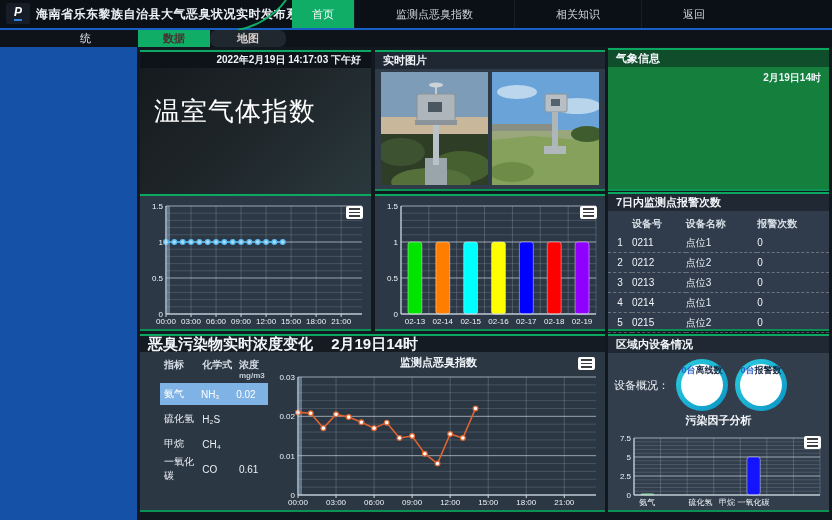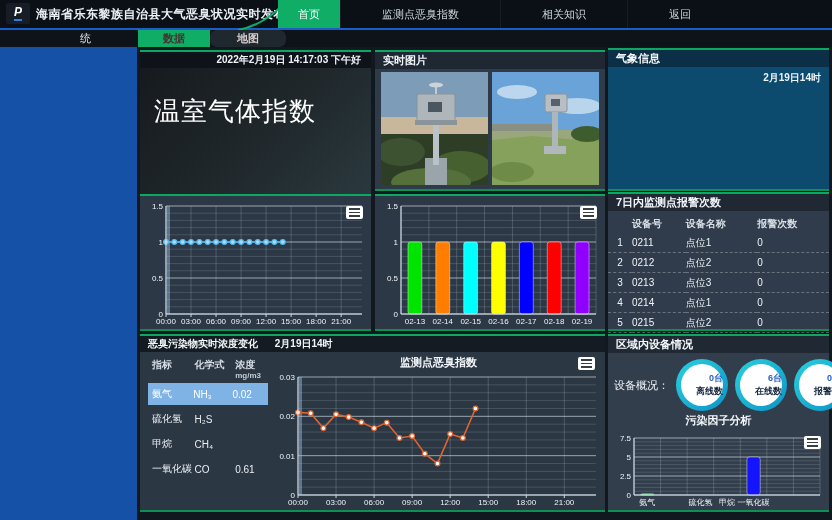--- a/index.html
+++ b/index.html
@@ -7,21 +7,21 @@
        font-family:"Liberation Sans",sans-serif;-webkit-font-smoothing:antialiased;}
   .topbar{position:absolute;left:0;top:0;width:832px;height:28px;background:#0a1016;
           border-bottom:2px solid #1a5fc8;z-index:30;}
   .logo{position:absolute;left:6px;top:3px;width:24px;height:21px;background:#161d26;
         border-radius:2px;display:flex;align-items:center;justify-content:center;}
   .logo .glyph{color:#fff;font-weight:bold;font-size:12px;font-style:italic;
         border-bottom:2px solid #2f7fe0;line-height:13px;}
   .app-title{position:absolute;left:36px;top:0;height:28px;line-height:28px;color:#e9eff5;
         font-size:12px;font-weight:bold;letter-spacing:.5px;}
   .swoosh{position:absolute;left:236px;top:0;}
-  .nav{position:absolute;left:278px;top:0;height:40px;display:flex;}
+  .nav{position:absolute;left:292px;top:0;height:40px;display:flex;}
   .nav-item{height:28px;line-height:28px;padding:0 41px;color:#cdd5dd;font-size:11px;
         cursor:pointer;white-space:nowrap;border-left:1px solid rgba(255,255,255,0.06);}
   .nav-item.active{background:#10ad66;color:#fff;border-left:none;padding:0 20px;}
   .tabrow{position:absolute;left:0;top:30px;width:832px;height:17px;background:#0d1319;z-index:25;}
   .side-label{position:absolute;left:80px;top:0;color:#dfe6ec;font-size:11px;line-height:17px;}
   .tab{position:absolute;top:0;height:17px;line-height:17px;text-align:center;font-size:11px;
        font-weight:bold;cursor:pointer;}
   .tab.t0{left:138px;width:72px;background:#10ad66;color:#4a3030;}
   .tab.t1{left:210px;width:76px;background:#20282f;color:#d6cccc;border-radius:7px;}
   .sidebar{position:absolute;left:0;top:41px;width:137px;height:479px;background:#1552a7;z-index:10;}
@@ -34,57 +34,57 @@
   .p-greet{left:140px;top:50px;width:231px;height:158px;
     background:linear-gradient(135deg,#15191d 0%,#20282c 55%,#2b3a3f 100%);}
   .greet-head{height:16px;line-height:16px;background:#0d1318;color:#f0f4f8;font-size:10px;
     font-weight:bold;text-align:right;padding-right:10px;}
   .greet-title{color:#fff;font-size:26px;padding:26px 0 0 14px;letter-spacing:1px;}
   
   .p-photo{left:375px;top:50px;width:230px;height:141px;}
   .photo-row{display:flex;gap:4px;padding:3px 6px;}
   .photo{width:107px;height:113px;overflow:hidden;}
   
-  .p-weather{left:608px;top:48px;width:221px;height:143px;background:#0c4a6e;}
+  .p-weather{left:608px;top:48px;width:221px;height:143px;background:#15803d;}
   .weather-date{color:#eef3f8;font-size:10px;text-align:right;padding:4px 8px 0 0;font-weight:bold;}
   
   .p-chart1{left:140px;top:194px;width:231px;height:137px;background:#2c3845;}
   .p-chart2{left:375px;top:194px;width:230px;height:137px;background:#2c3845;}
   .chart-box{position:absolute;left:2px;top:4px;right:2px;bottom:2px;}
   .menu-btn{position:absolute;width:17px;height:13px;background:#fff;border-radius:2px;cursor:pointer;
     display:flex;flex-direction:column;justify-content:center;gap:2px;align-items:center;z-index:5;}
   .menu-btn i{display:block;width:11px;height:1.6px;background:#3a3f44;}
   
   .p-alarm{left:608px;top:192px;width:221px;height:139px;background:#303c4b;}
   .atable{width:100%;font-size:10px;color:#f0f4f8;border-collapse:collapse;margin-top:4px;}
   .atable th{color:#d7dee5;font-weight:bold;text-align:left;padding:2px 0;}
   .atable td{padding:2.5px 0;border-bottom:1px dashed rgba(255,255,255,0.28);}
   .atable tr td:first-child{text-align:center;}
   
   .p-poll{left:140px;top:334px;width:465px;height:178px;background:#2c3744;}
-  .poll-title{height:16px;line-height:16px;background:#141b22;color:#f2f6fa;font-size:10px;
+  .poll-title{height:16px;line-height:16px;background:#141b22;color:#f2f6fa;font-size:15px;
     font-weight:bold;padding:0 8px;}
   .poll-title .pdate{margin-left:14px;}
   .poll-body{position:absolute;left:0;top:18px;right:0;bottom:0;display:flex;}
-  .poll-table{width:132px;flex:none;font-size:10px;color:#e9eef3;padding:4px 0 0 12px;box-sizing:border-box;}
+  .poll-table{width:132px;flex:none;font-size:10px;color:#e9eef3;padding:4px 0 0 24px;box-sizing:border-box;}
   .pt-head{display:flex;font-weight:bold;color:#d5dde4;margin-bottom:3px;}
   .pt-c1{width:44px;}.pt-c2{width:42px;}.pt-c3{width:38px;}
   .pt-unit{font-size:8px;color:#c3ccd4;display:block;margin-top:-1px;}
   .pt-row{display:flex;align-items:center;height:22px;margin:3px 0;}
   .pt-row.hl{background:#7fb2e5;color:#fff;margin-left:-4px;padding-left:4px;margin-right:4px;}
   .poll-chart{position:relative;flex:1;}
   .poll-chart-title{text-align:center;color:#f2f6fa;font-size:11px;font-weight:bold;height:16px;line-height:16px;}
   
   .p-dev{left:608px;top:334px;width:221px;height:178px;background:#323e4c;}
   .dev-row{display:flex;align-items:center;padding:6px 6px 2px 6px;gap:7px;}
   .dev-label{color:#eef3f8;font-size:11px;flex:none;}
   .circle{width:52px;height:52px;border-radius:50%;flex:none;
      background:linear-gradient(135deg,#2ad0e0,#0c93c6);display:flex;align-items:center;justify-content:center;}
-  .circle .inner{width:42px;height:42px;border-radius:50%;background:#fff;display:flex;flex-direction:column;
-     align-items:flex-end;justify-content:center;}
+  .circle .inner{width:42px;height:42px;border-radius:50%;background:#fff;display:flex;flex-direction:row;
+     align-items:flex-start;justify-content:center;}
   .circle .cnt{color:#2b5fc7;font-size:9px;font-weight:bold;}
   .circle .lbl{color:#16263f;font-size:9px;font-weight:bold;}
   .dev-analysis-title{text-align:center;color:#f2f6fa;font-size:11px;font-weight:bold;height:14px;line-height:14px;font-family:Liberation Serif, serif;}
   .dev-chart{position:absolute;left:2px;top:96px;right:2px;bottom:2px;}
   svg text{font-family:"Liberation Sans",sans-serif;}
 </style>
 </head>
 <body>
 
 <header class="topbar">
@@ -472,26 +472,20 @@
     <span class="dev-label">设备概况：</span>
     <div id="circles" style="display:flex;gap:7px;">
         <div class="circle">
           <div class="inner">
             <span class="cnt">0台</span>
             <span class="lbl">离线数</span>
           </div>
         </div>
         <div class="circle">
           <div class="inner">
-            <span class="cnt">6台</span>
-            <span class="lbl">在线数</span>
-          </div>
-        </div>
-        <div class="circle">
-          <div class="inner">
             <span class="cnt">0台</span>
             <span class="lbl">报警数</span>
           </div>
         </div>
       </div>
   </div>
   <div class="dev-analysis-title">污染因子分析</div>
   <div class="dev-chart"><svg width="217" height="76">
         <line x1="24" y1="63" x2="210" y2="63" stroke="rgba(210,225,235,0.28)" stroke-width="0.6"></line>
         <line x1="24" y1="59.2" x2="210" y2="59.2" stroke="rgba(210,225,235,0.28)" stroke-width="0.6"></line>

